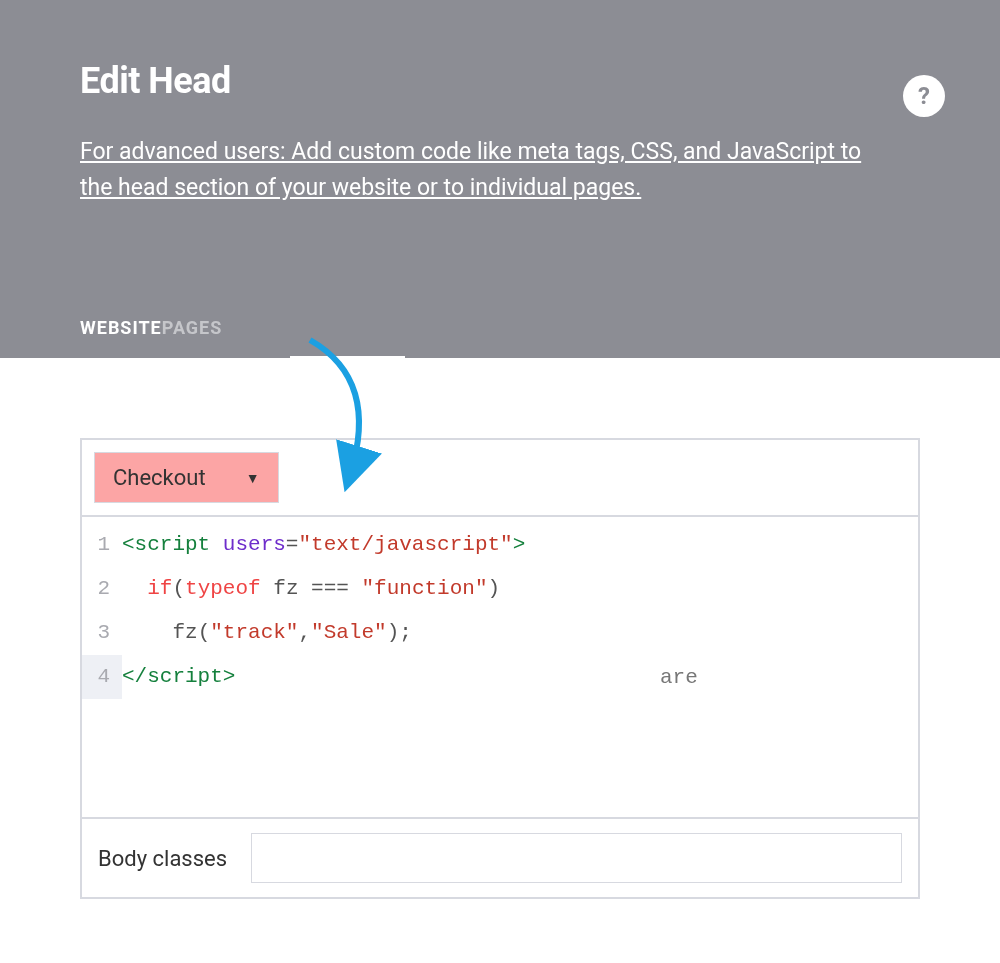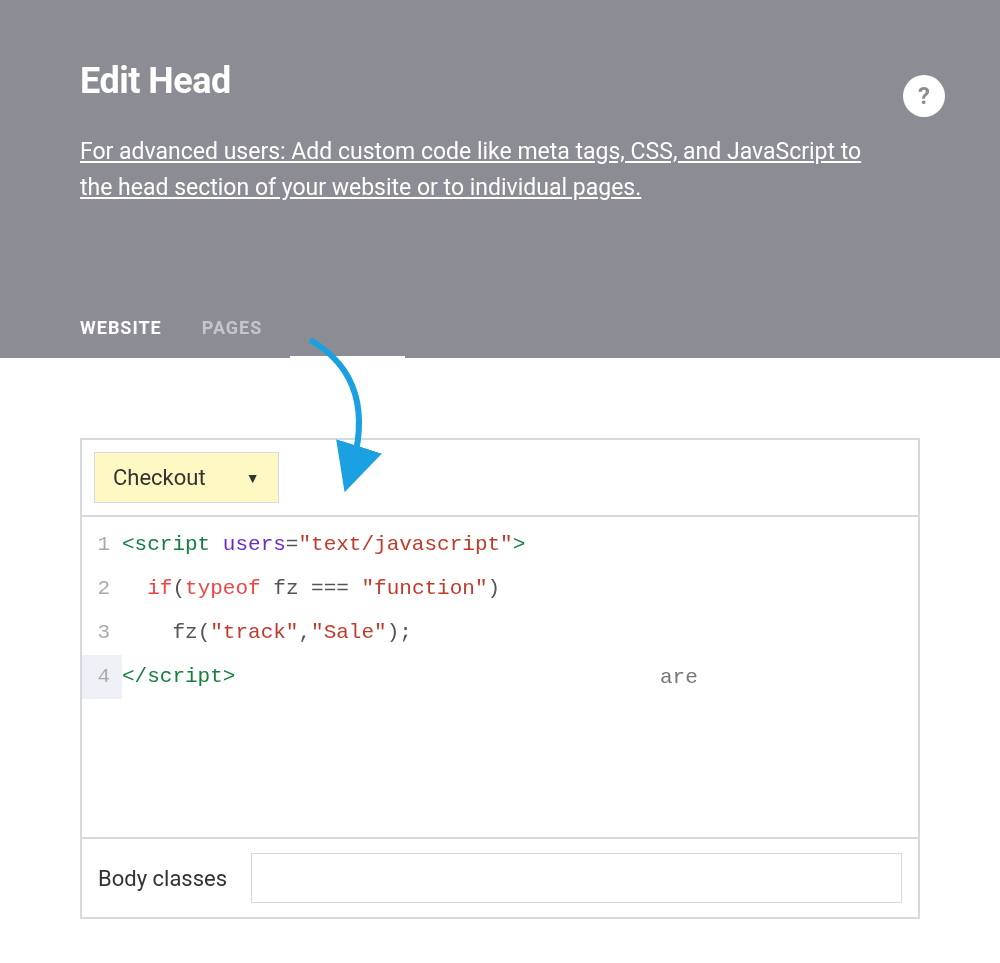--- a/index.html
+++ b/index.html
@@ -45,21 +45,20 @@
     font-size: 24px;
     font-weight: 700;
     color: #8C8D94;
     cursor: pointer;
   }
   .tabs {
     position: absolute;
     bottom: 0;
     left: 80px;
     display: flex;
-    gap: 40px;
   }
   .tab {
     color: #ffffff;
     font-size: 18px;
     font-weight: 700;
     letter-spacing: 1px;
     padding-bottom: 20px;
     cursor: pointer;
   }
   .tab.inactive {
@@ -91,21 +90,21 @@
   }
   .dropdown {
     display: inline-flex;
     align-items: center;
     border: 1px solid #d7d9e0;
     padding: 12px 18px;
     font-size: 22px;
     color: #333;
     cursor: pointer;
     gap: 40px;
-    background: #fef9c3;
+    background: #fca5a5;
   }
   .dropdown .caret {
     font-size: 14px;
     color: #333;
   }
   .code-area {
     padding: 6px 0 0 0;
     min-height: 300px;
     font-family: "Courier New", Courier, monospace;
     font-size: 21px;
@@ -143,21 +142,20 @@
     color: #777;
     font-family: "Courier New", Courier, monospace;
     font-size: 21px;
   }
   .footer-row {
     border-top: 2px solid #d7d9e0;
     display: flex;
     align-items: center;
     padding: 14px 16px;
     gap: 24px;
-    margin-top: 20px;
   }
   .footer-label {
     font-size: 22px;
     color: #333;
     white-space: nowrap;
   }
   .footer-input {
     flex: 1;
     border: 1px solid #d7d9e0;
     height: 50px;

